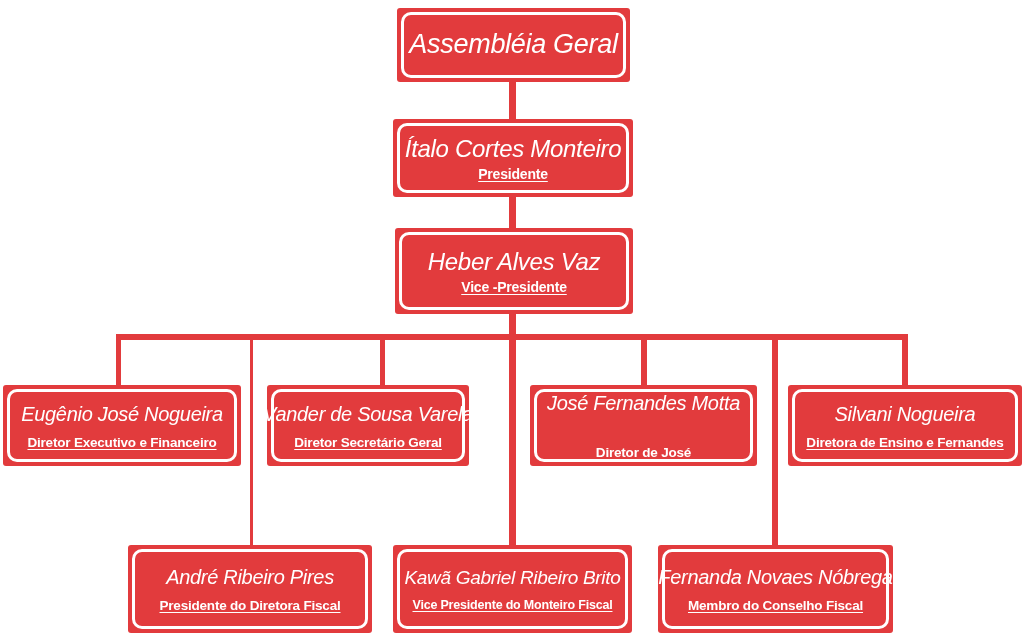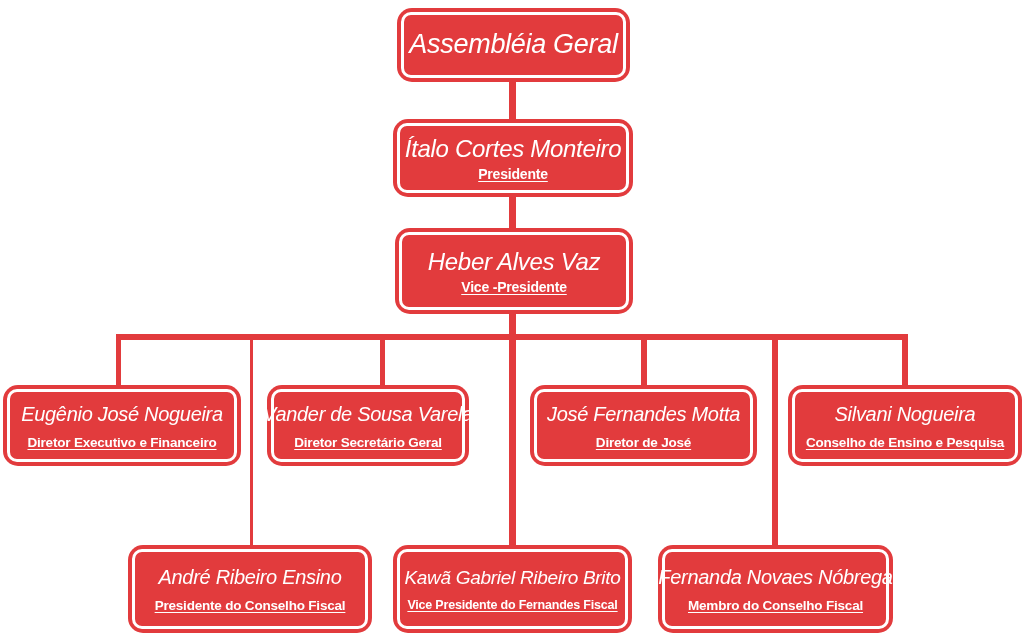--- a/index.html
+++ b/index.html
@@ -29,21 +29,21 @@
   .l-d-vander  { left: 380px; top: 336px; width: 5px;   height: 52px; }
   .l-d-jose    { left: 641px; top: 336px; width: 6px;   height: 52px; }
   .l-d-silvani { left: 902px; top: 336px; width: 6px;   height: 52px; }
   .l-p-andre   { left: 250px; top: 336px; width: 3px;   height: 212px; }
   .l-p-kawa    { left: 509px; top: 336px; width: 7px;   height: 212px; }
   .l-p-fernanda{ left: 772px; top: 336px; width: 6px;   height: 212px; }
   
   .node {
     position: absolute;
     background: #e23b3d;
-    border-radius: 15px;
+    border-radius: 3px;
     z-index: 2;
     display: flex;
     flex-direction: column;
     align-items: center;
     justify-content: center;
     text-align: center;
     color: #ffffff;
     box-sizing: border-box;
     padding: 6px 16px;
   }
@@ -75,21 +75,21 @@
   .tier4 .name, .tier5 .name { font-size: 20px; }
   .tier4 .role, .tier5 .role { font-size: 13.5px; }
   .n-kawa .name { font-size: 19px; }
   .n-kawa .role { font-size: 12.5px; }
   
   .n-assembleia { left: 397px; top: 8px;   width: 233px; height: 74px; }
   .n-presidente { left: 393px; top: 119px; width: 240px; height: 78px; }
   .n-vice       { left: 395px; top: 228px; width: 238px; height: 86px; }
   .n-eugenio    { left: 3px;   top: 385px; width: 238px; height: 81px; }
   .n-vander     { left: 267px; top: 385px; width: 202px; height: 81px; }
-  .n-jose       { left: 530px; top: 385px; width: 227px; height: 81px; }
+  .n-jose       { left: 530px; top: 385px; width: 227px; height: 81px; justify-content: space-between; }
   .n-silvani    { left: 788px; top: 385px; width: 234px; height: 81px; }
   .n-andre      { left: 128px; top: 545px; width: 244px; height: 88px; }
   .n-kawa       { left: 393px; top: 545px; width: 239px; height: 88px; }
   .n-fernanda   { left: 658px; top: 545px; width: 235px; height: 88px; }
 </style>
 </head>
 <body>
 
 <div class="canvas">
 
@@ -136,33 +136,33 @@
 
   <div class="node n-jose tier4">
     <div class="inner-border"></div>
     <div class="name">José Fernandes Motta</div>
     <div class="role">Diretor de José</div>
   </div>
 
   <div class="node n-silvani tier4">
     <div class="inner-border"></div>
     <div class="name">Silvani Nogueira</div>
-    <div class="role">Conselho de Ensino e Pesquisa</div>
+    <div class="role">Diretora de Ensino e Fernandes</div>
   </div>
 
   <div class="node n-andre tier5">
     <div class="inner-border"></div>
-    <div class="name">André Ribeiro Ensino</div>
-    <div class="role">Presidente do Conselho Fiscal</div>
+    <div class="name">André Ribeiro Pires</div>
+    <div class="role">Presidente do Diretora Fiscal</div>
   </div>
 
   <div class="node n-kawa tier5">
     <div class="inner-border"></div>
     <div class="name">Kawã Gabriel Ribeiro Brito</div>
-    <div class="role">Vice Presidente do Fernandes Fiscal</div>
+    <div class="role">Vice Presidente do Monteiro Fiscal</div>
   </div>
 
   <div class="node n-fernanda tier5">
     <div class="inner-border"></div>
     <div class="name">Fernanda Novaes Nóbrega</div>
     <div class="role">Membro do Conselho Fiscal</div>
   </div>
 
 </div>
 

